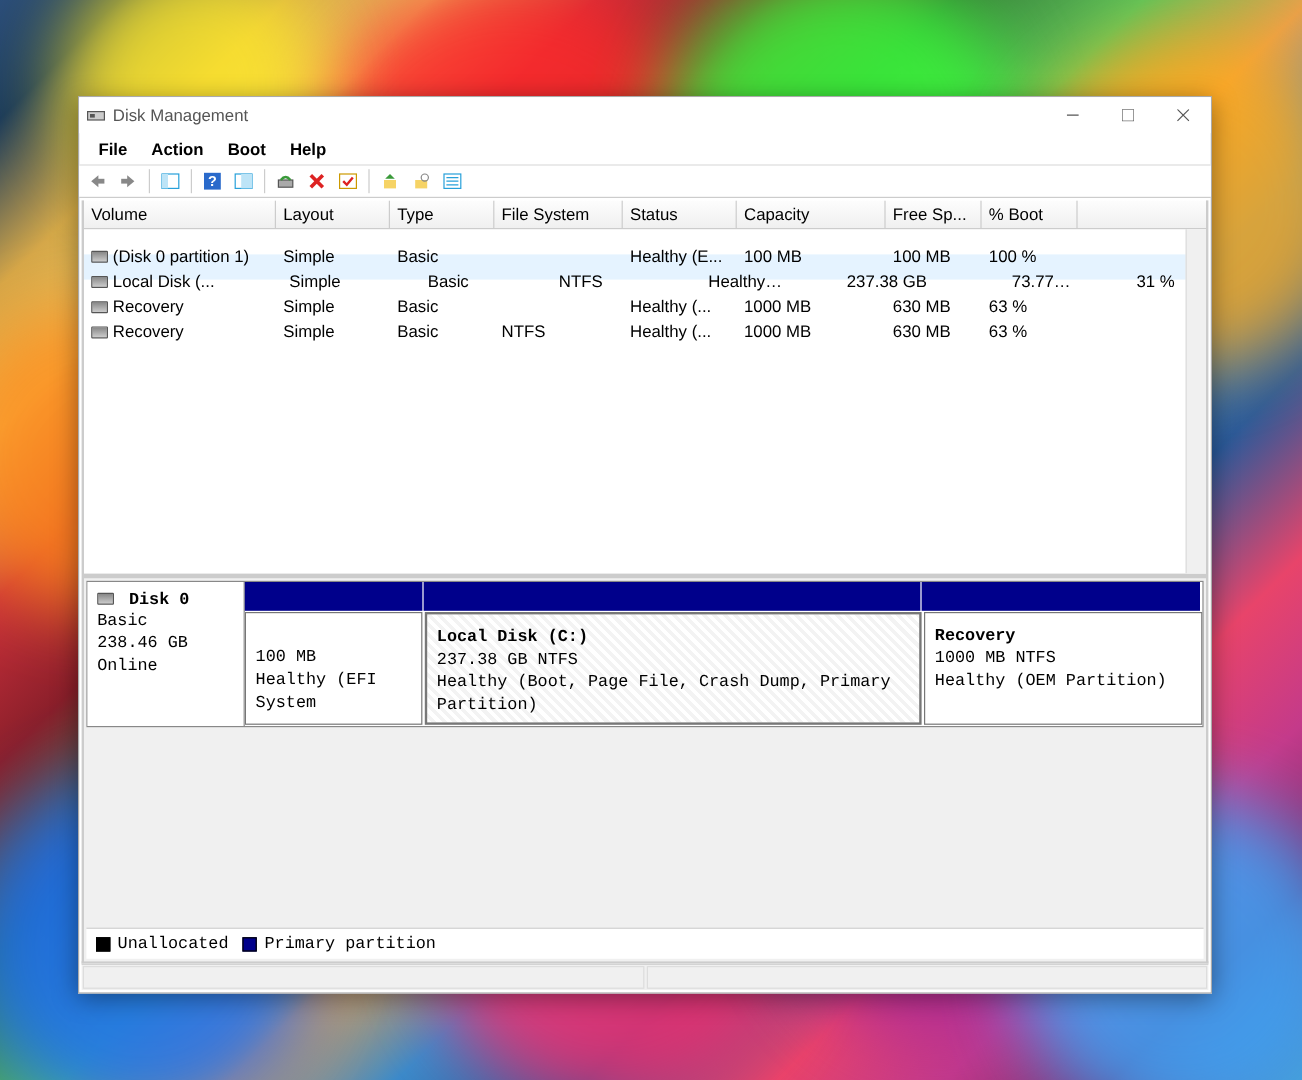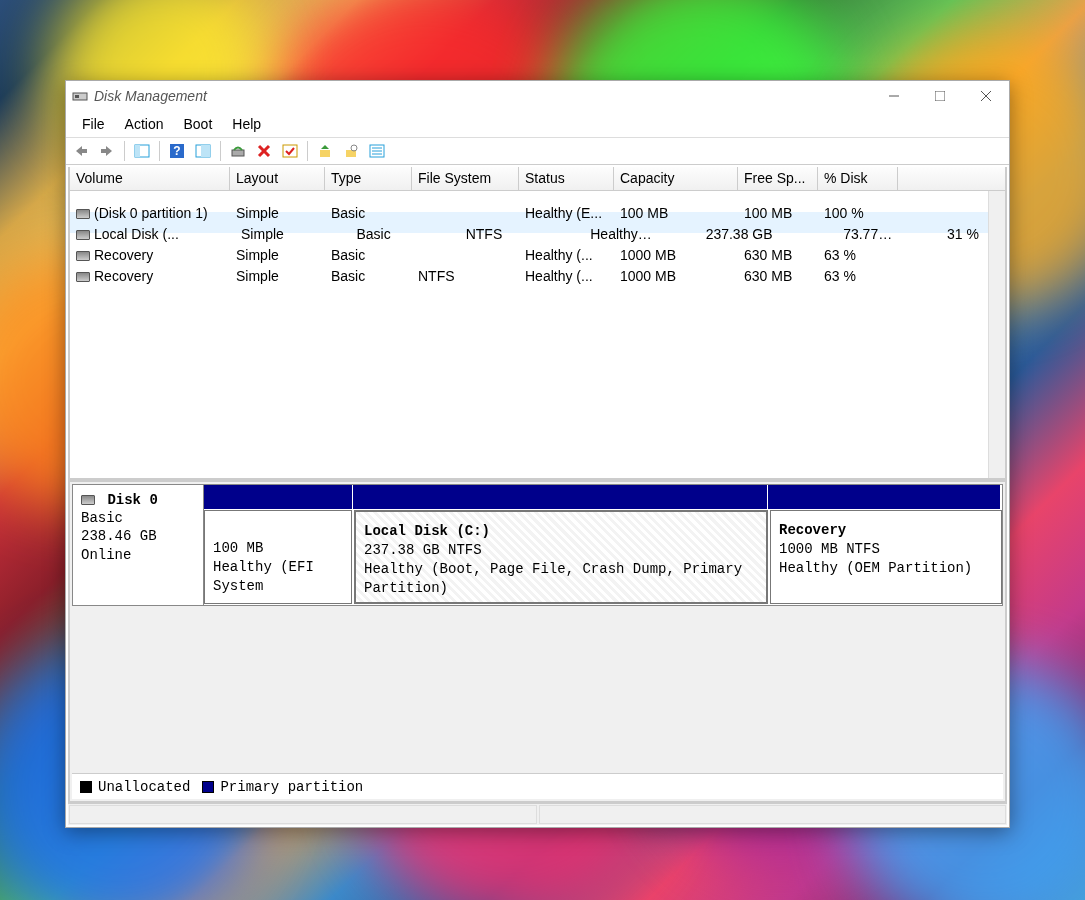--- a/index.html
+++ b/index.html
@@ -44,21 +44,20 @@
     flex-direction: column;
   }
   .titlebar {
     height: 30px;
     display: flex;
     align-items: center;
     padding: 0 0 0 6px;
     background: #fff;
     color: #555;
     font-size: 14px;
-    font-style: italic;
   }
   .titlebar .app-icon {
     width:16px;height:16px;margin-right:6px;
     display:inline-block;
   }
   .titlebar .title { flex: 0 0 auto; }
   .titlebar .spacer { flex: 1; }
   .win-btn {
     width: 46px; height: 30px;
     display:flex;align-items:center;justify-content:center;
@@ -67,21 +66,21 @@
   .win-btn svg { width:10px;height:10px;stroke:#555;stroke-width:1;fill:none; }
 
   .menubar {
     height: 26px;
     display: flex;
     align-items: center;
     padding: 0 6px;
     font-size: 14px;
     color: #000;
   }
-  .menubar span { padding: 3px 10px; }
+  .menubar span { padding: 3px 10px; font-weight: bold; }
 
   .toolbar {
     height: 28px;
     border-top: 1px solid #ddd;
     border-bottom: 1px solid #ccc;
     display:flex;
     align-items:center;
     padding: 0 3px;
     gap:2px;
     background: #fff;
@@ -365,21 +364,21 @@
 
     <div class="volume-list">
       <div class="vlist-header">
         <div class="c-volume">Volume</div>
         <div class="c-layout">Layout</div>
         <div class="c-type">Type</div>
         <div class="c-fs">File System</div>
         <div class="c-status">Status</div>
         <div class="c-cap">Capacity</div>
         <div class="c-free">Free Sp...</div>
-        <div class="c-pct">% Disk</div>
+        <div class="c-pct">% Boot</div>
       </div>
       <div class="vlist-body" id="vlist-body">
           <div class="vlist-row">
             <div class="c-volume"><span class="vol-icon"></span><span>(Disk 0 partition 1)</span></div>
             <div class="c-layout">Simple</div>
             <div class="c-type">Basic</div>
             <div class="c-fs"></div>
             <div class="c-status">Healthy (E...</div>
             <div class="c-cap">100 MB</div>
             <div class="c-free">100 MB</div>

